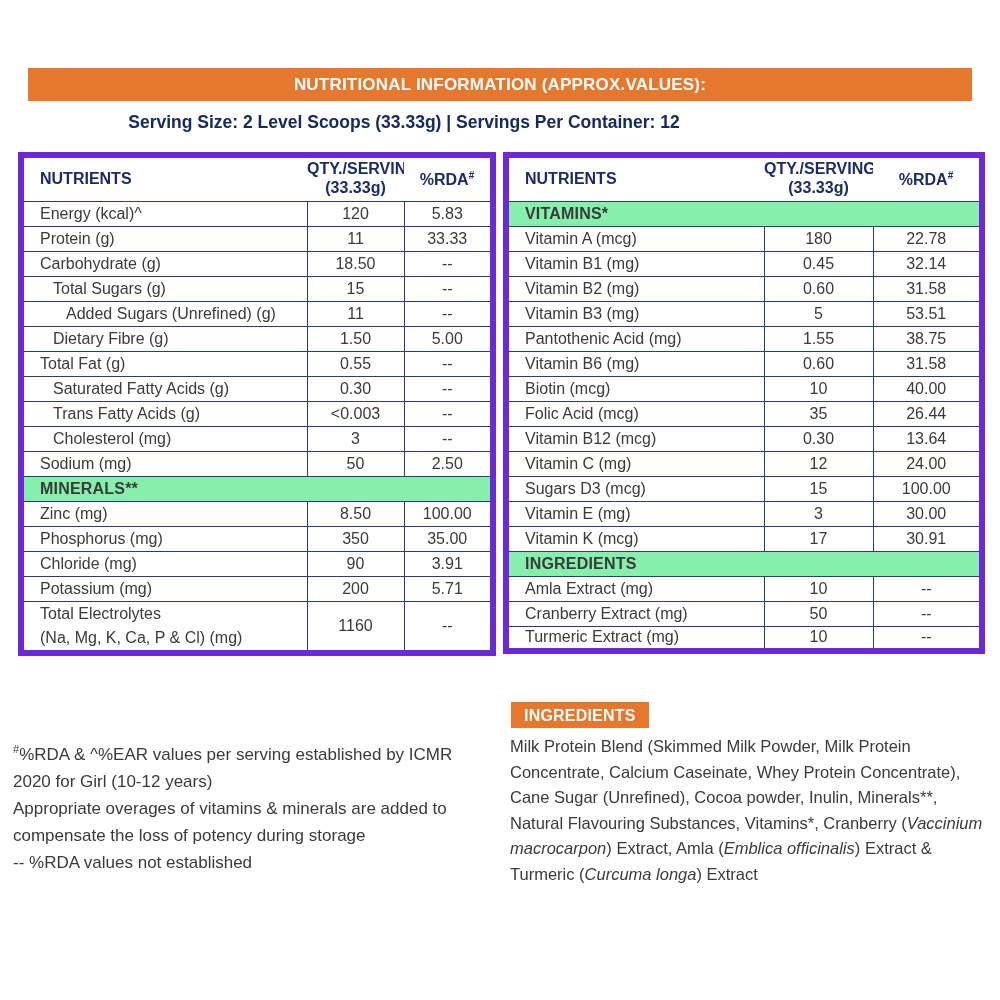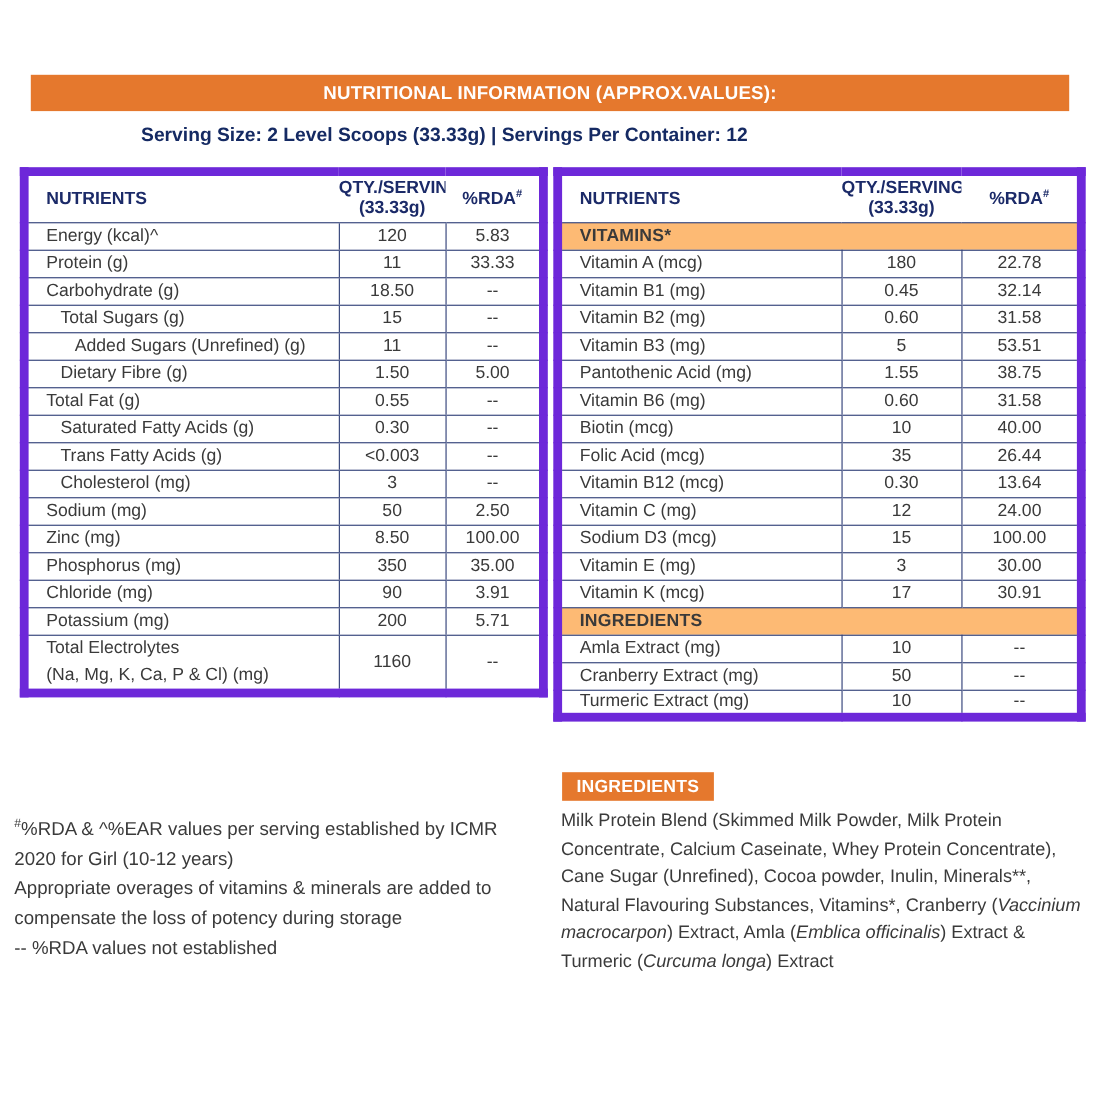--- a/index.html
+++ b/index.html
@@ -21,21 +21,21 @@
   
   .serving-line {
     position: absolute; left: 0; top: 112px; width: 808px;
     text-align: center; font-size: 17.5px; font-weight: bold; color: #152A63;
   }
 
   
   .nutri-table {
     position: absolute; top: 152px;
     border-collapse: collapse; table-layout: fixed; background: #ffffff;
-    border: 8px solid #6d28d9;
+    border: 6px solid #6d28d9;
   }
   .nutri-table.left  { left: 18px;  width: 472px; }
   .nutri-table.right { left: 503px; width: 476px; }
 
   .nutri-table td {
     padding: 0; height: 25px; font-size: 16px; color: #3A3A3A;
     overflow: hidden; white-space: nowrap;
   }
   .nutri-table thead td {
     height: 46px; color: #1B2A68; font-weight: bold; vertical-align: middle;
@@ -48,21 +48,21 @@
 
   .nutri-table tbody td { border-bottom: 1px solid #2B3B74; }
   .label-cell { text-align: left; }
   .qty-cell, .rda-cell { border-left: 1.5px solid #2B3B74; text-align: center; }
   .ind0 { padding-left: 16px !important; }
   .ind1 { padding-left: 29px !important; }
   .ind2 { padding-left: 42px !important; }
   .label-cell div { line-height: 24px; }
   .multiline { white-space: normal !important; }
   .section-cell {
-    background: #fdba74; color: #ffffff; font-weight: bold;
+    background: #86efac; color: #ffffff; font-weight: bold;
     padding-left: 16px !important; font-size: 16px; letter-spacing: 0.2px;
     text-align: left;
   }
 
   
   .footnotes {
     position: absolute; left: 13px; top: 736px; width: 468px;
     font-size: 17px; line-height: 27px; color: #3A3A3A;
   }
   .footnotes sup { font-size: 11px; }
@@ -154,20 +154,23 @@
           <td class="label-cell ind1">Cholesterol (mg)</td>
           <td class="qty-cell">3</td>
           <td class="rda-cell">--</td>
         </tr>
         <tr>
           <td class="label-cell ind0">Sodium (mg)</td>
           <td class="qty-cell">50</td>
           <td class="rda-cell">2.50</td>
         </tr>
         <tr>
+          <td colspan="3" class="section-cell">MINERALS**</td>
+        </tr>
+        <tr>
           <td class="label-cell ind0">Zinc (mg)</td>
           <td class="qty-cell">8.50</td>
           <td class="rda-cell">100.00</td>
         </tr>
         <tr>
           <td class="label-cell ind0">Phosphorus (mg)</td>
           <td class="qty-cell">350</td>
           <td class="rda-cell">35.00</td>
         </tr>
         <tr>
@@ -255,21 +258,21 @@
           <td class="label-cell ind0">Vitamin B12 (mcg)</td>
           <td class="qty-cell">0.30</td>
           <td class="rda-cell">13.64</td>
         </tr>
         <tr>
           <td class="label-cell ind0">Vitamin C (mg)</td>
           <td class="qty-cell">12</td>
           <td class="rda-cell">24.00</td>
         </tr>
         <tr>
-          <td class="label-cell ind0">Sodium D3 (mcg)</td>
+          <td class="label-cell ind0">Sugars D3 (mcg)</td>
           <td class="qty-cell">15</td>
           <td class="rda-cell">100.00</td>
         </tr>
         <tr>
           <td class="label-cell ind0">Vitamin E (mg)</td>
           <td class="qty-cell">3</td>
           <td class="rda-cell">30.00</td>
         </tr>
         <tr>
           <td class="label-cell ind0">Vitamin K (mcg)</td>

